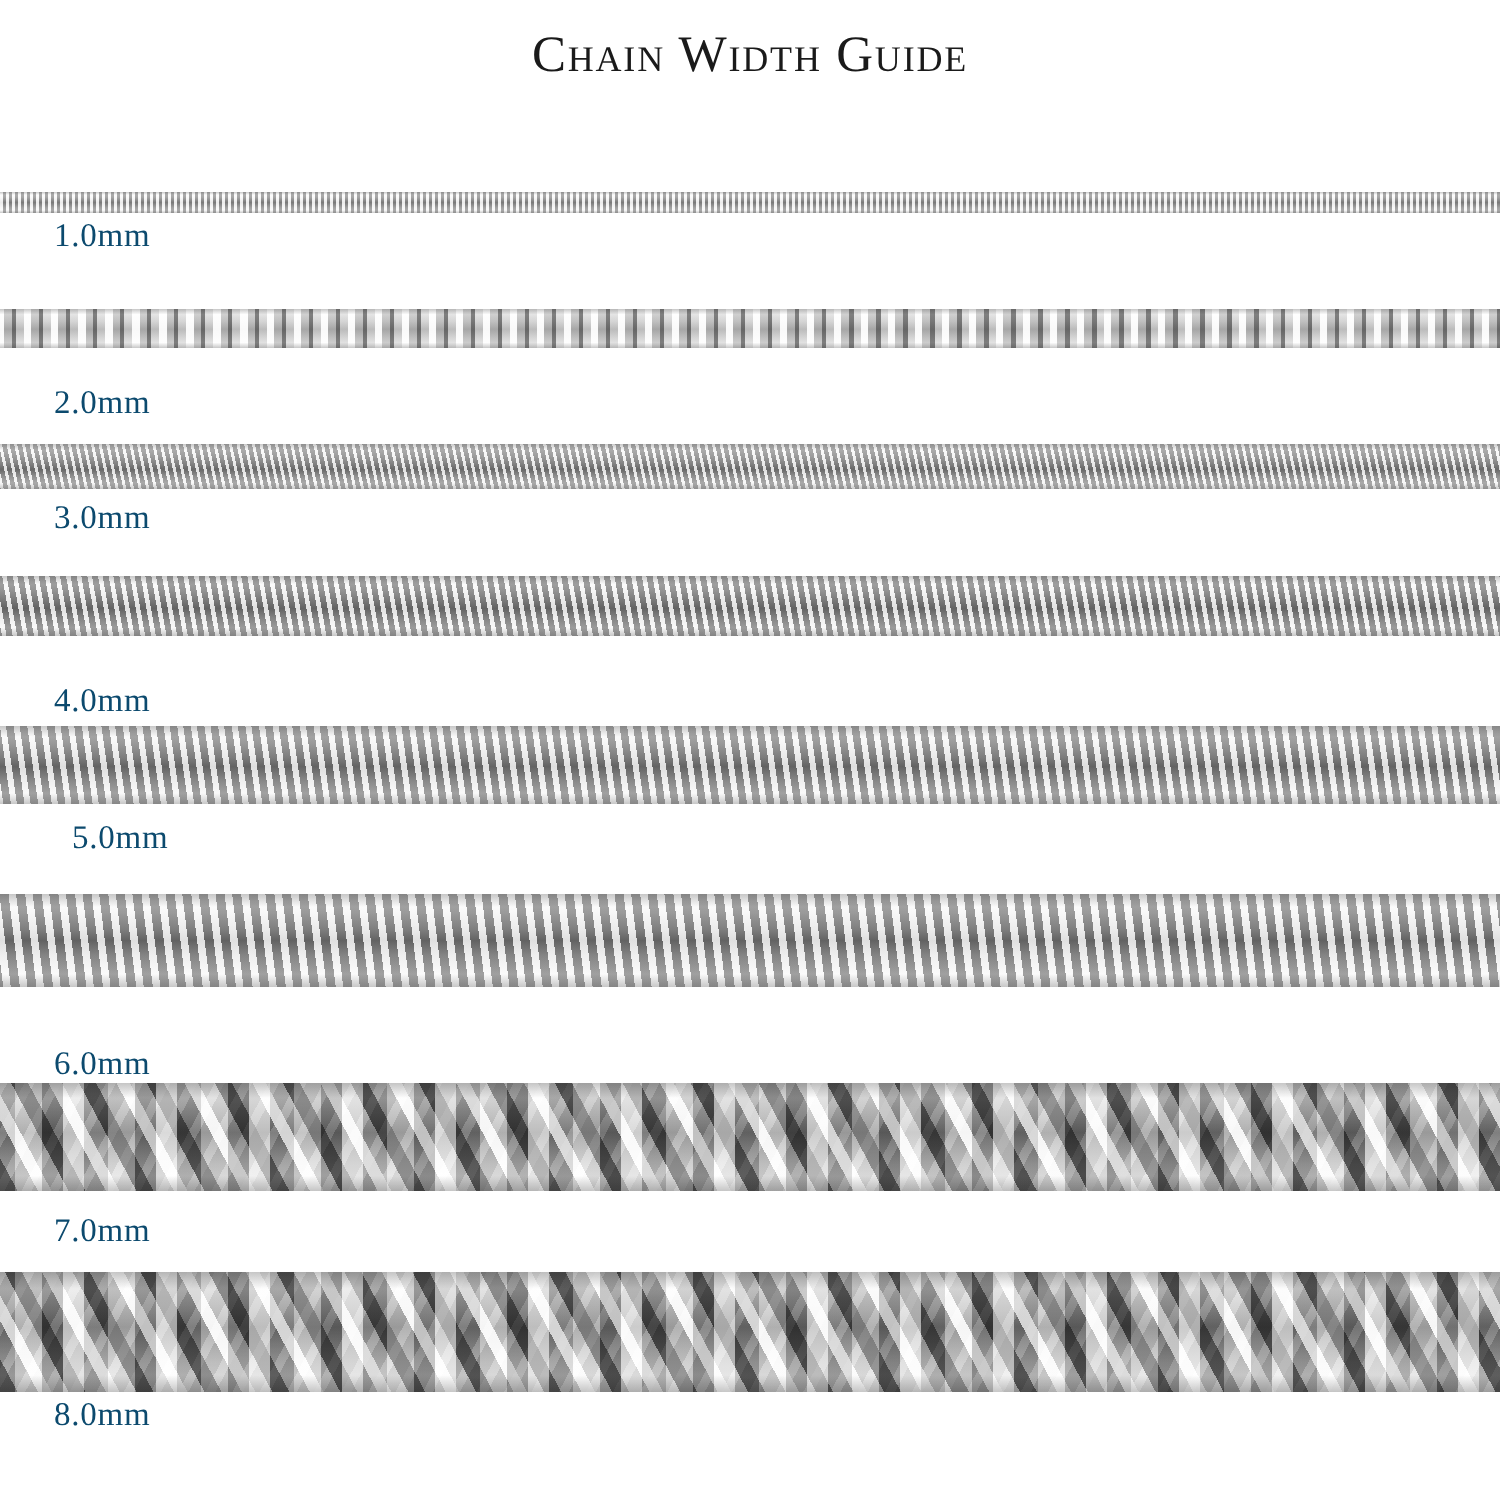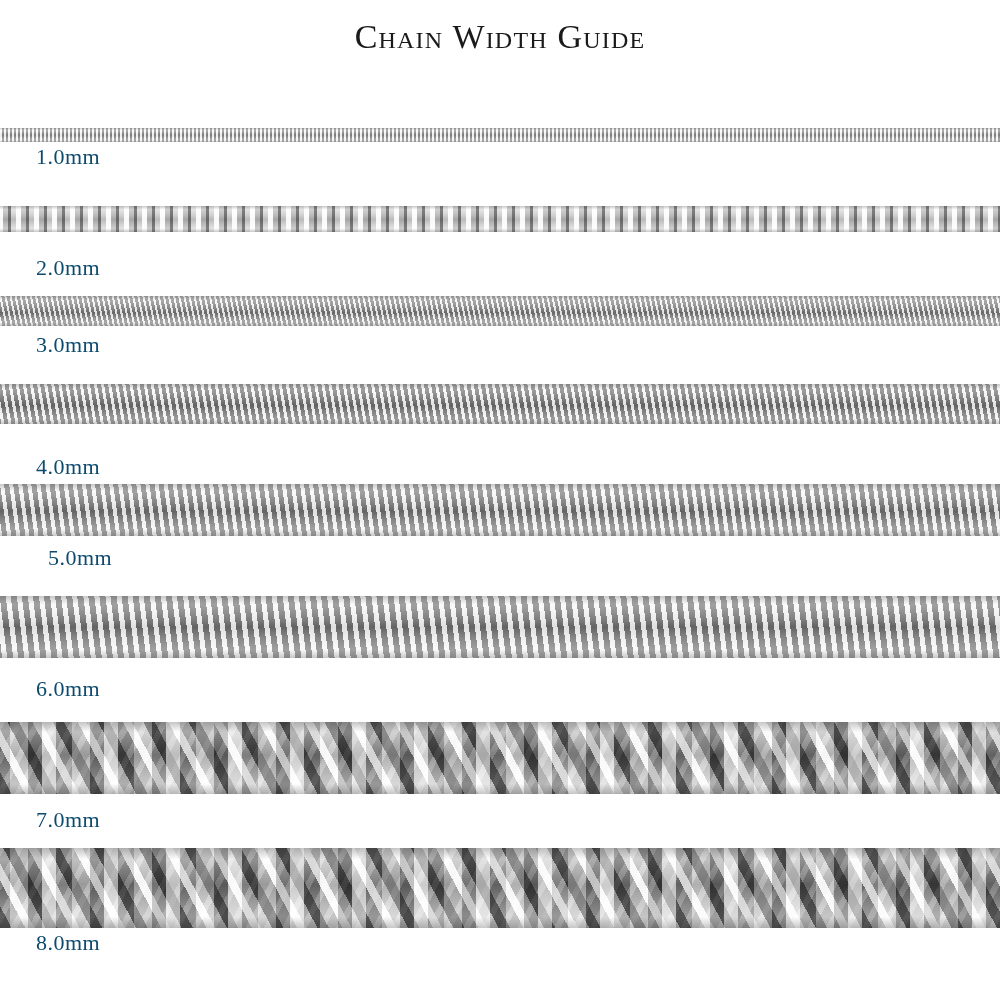--- a/index.html
+++ b/index.html
@@ -238,21 +238,21 @@
   </div>
   <div class="chain-label" style="top:545px;left:48px;">5.0mm</div>
 </div>
 
 <div class="chain-row w6">
   <div class="chain-strip" style="top:596px;height:62px;">
     <div class="metal"></div>
     <div class="tex"></div>
     <div class="edge-shade"></div>
   </div>
-  <div class="chain-label" style="top:676px;left:36px;">6.0mm</div>
+  <div class="chain-label" style="top:696px;left:36px;">6.0mm</div>
 </div>
 
 <div class="chain-row rope">
   <div class="chain-strip" style="top:722px;height:72px;">
     <div class="metal"></div>
     <div class="tex"></div>
     <div class="tex2"></div>
     <div class="edge-shade"></div>
   </div>
   <div class="chain-label" style="top:807px;left:36px;">7.0mm</div>

